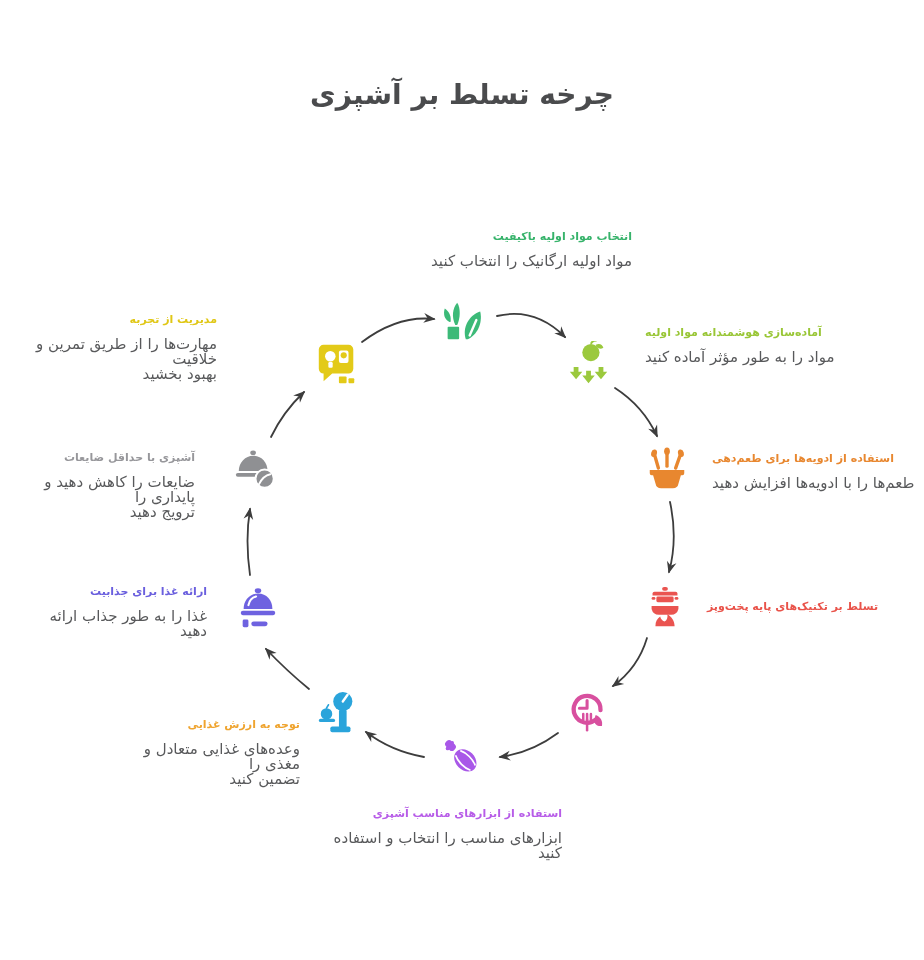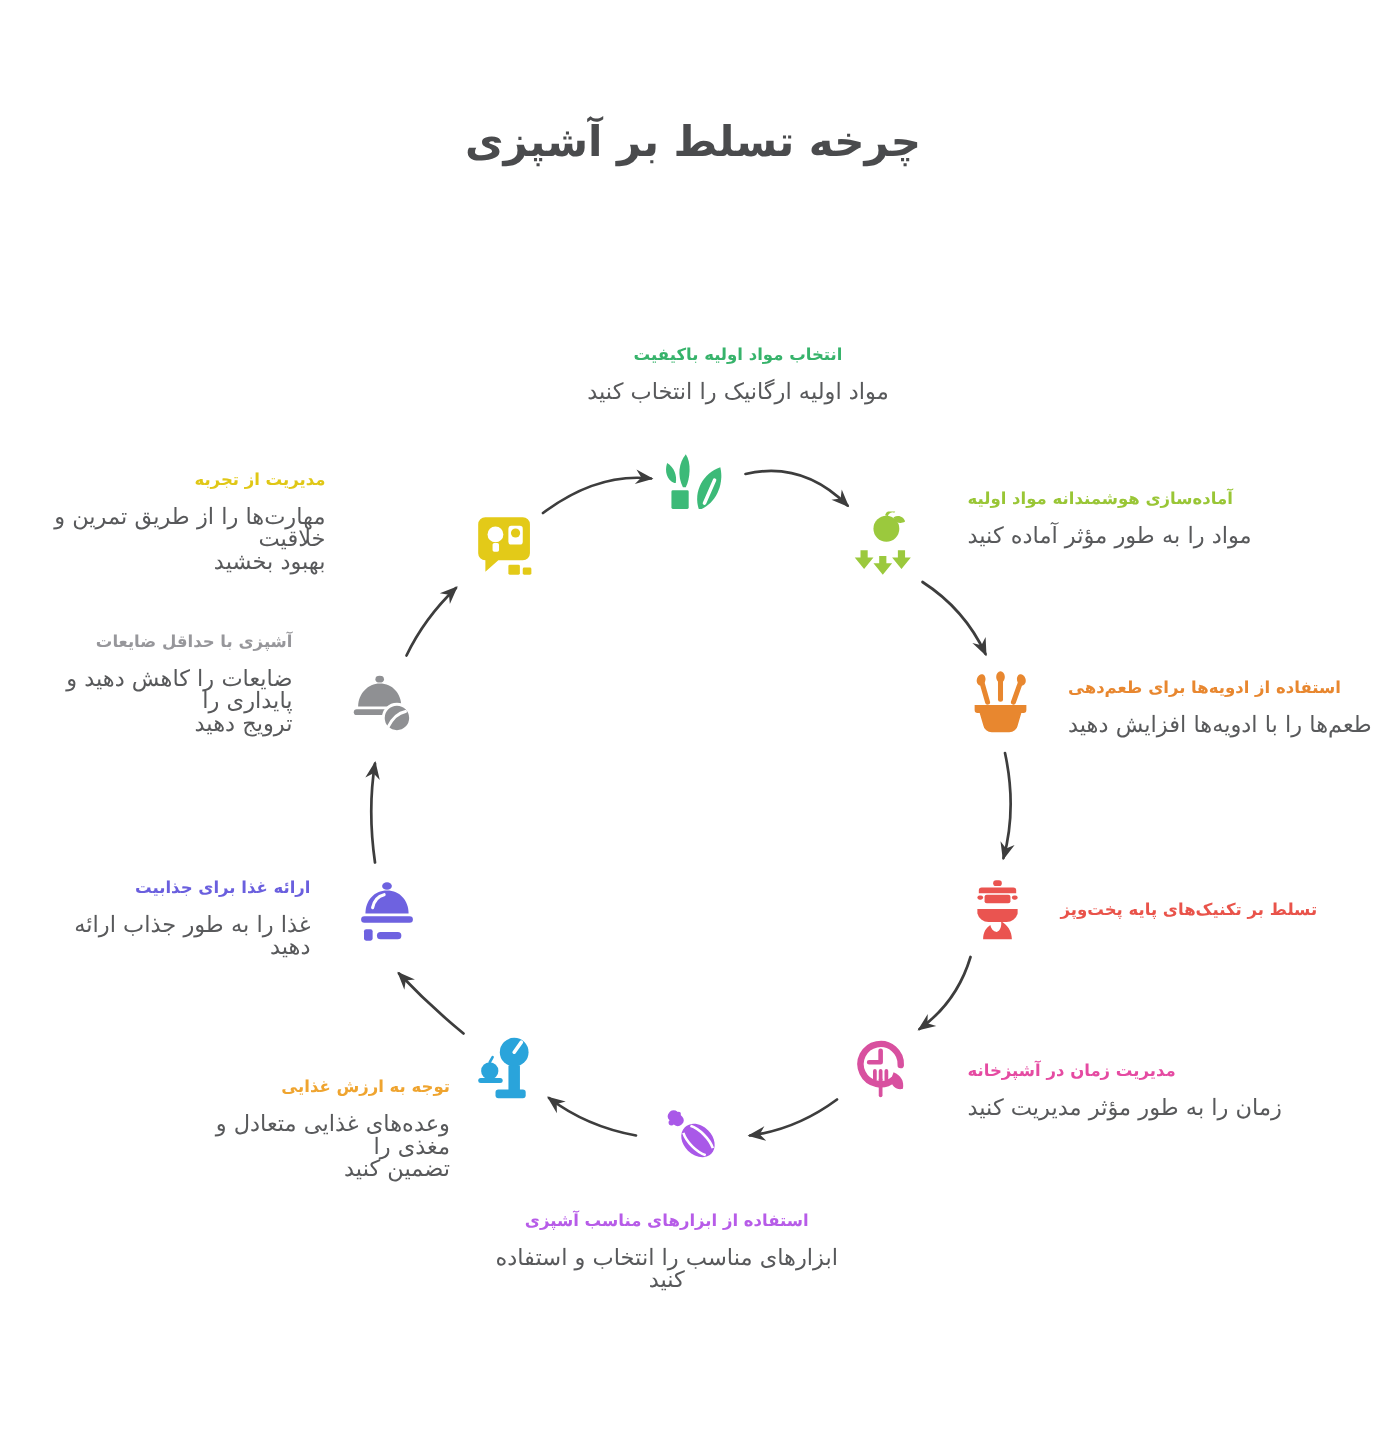--- a/index.html
+++ b/index.html
@@ -6,21 +6,21 @@
   .stage{position:relative;width:924px;height:960px;background:#ffffff;overflow:hidden;
          font-family:"DejaVu Sans",sans-serif;padding-left:48px;}
   .main-title{position:absolute;top:78px;left:0;width:924px;text-align:center;
               font-size:28px;font-weight:bold;color:#4a4b4d;direction:rtl;}
   .arrow-layer{position:absolute;left:0;top:0;width:924px;height:960px;}
   .node-icon{position:absolute;width:46px;height:46px;transform:translate(-50%,-50%);}
   .node-icon svg{width:46px;height:46px;display:block;}
   .node-text{position:absolute;direction:rtl;}
   .node-title{font-size:11px;font-weight:bold;line-height:15px;margin-bottom:10px;white-space:pre-line;}
   .node-desc{font-size:15px;color:#58595b;line-height:15px;white-space:pre-line;}
-  .ta-c{text-align:center;} .ta-l{text-align:left;} .ta-r{text-align:right;}
+  .ta-c{} .ta-l{text-align:left;} .ta-r{text-align:right;}
 </style>
 </head>
 <body>
 
 <div class="stage">
 
   <div class="main-title">چرخه تسلط بر آشپزی</div>
 
   <svg class="arrow-layer" viewBox="0 0 924 960" style="color: rgb(61, 61, 61);">
     <defs>
@@ -172,42 +172,38 @@
 
   <div class="node-text ta-l" style="left:712px;top:451px;width:205px">
     <div class="node-title" style="color: rgb(232, 135, 47);">استفاده از ادویه‌ها برای طعم‌دهی</div>
     <div class="node-desc">طعم‌ها را با ادویه‌ها افزایش دهید</div>
   </div>
 
   <div class="node-text ta-l" style="left:707px;top:579px;width:200px">
     <div class="node-title" style="color: rgb(233, 83, 74); margin-top: 20px;">تسلط بر تکنیک‌های پایه پخت‌وپز</div>
   </div>
 
-  <div class="node-text ta-l" style="left:645px;top:706px;width:215px">
-    <div class="node-title" style="color: rgb(229, 75, 162);">مدیریت زمان در آشپزخانه</div>
-    <div class="node-desc">زمان را به طور مؤثر مدیریت کنید</div>
-  </div>
 
   <div class="node-text ta-c" style="left:327px;top:806px;width:235px">
     <div class="node-title" style="color: rgb(183, 92, 232);">استفاده از ابزارهای مناسب آشپزی</div>
     <div class="node-desc">ابزارهای مناسب را انتخاب و استفاده کنید</div>
   </div>
 
   <div class="node-text ta-r" style="left:120px;top:702px;width:180px">
     <div class="node-title" style="color: rgb(239, 164, 47); margin-top: 15px;">توجه به ارزش غذایی</div>
     <div class="node-desc">وعده‌های غذایی متعادل و مغذی را
 تضمین کنید</div>
   </div>
 
   <div class="node-text ta-r" style="left:27px;top:584px;width:180px">
     <div class="node-title" style="color: rgb(106, 95, 222);">ارائه غذا برای جذابیت</div>
     <div class="node-desc">غذا را به طور جذاب ارائه دهید</div>
   </div>
 
-  <div class="node-text ta-r" style="left:15px;top:420px;width:180px">
+  <div class="node-text ta-r" style="left:15px;top:450px;width:180px">
     <div class="node-title" style="color: rgb(151, 151, 155);">آشپزی با حداقل ضایعات</div>
     <div class="node-desc">ضایعات را کاهش دهید و پایداری را
 ترویج دهید</div>
   </div>
 
   <div class="node-text ta-r" style="left:35px;top:312px;width:182px">
     <div class="node-title" style="color: rgb(224, 199, 22);">مدیریت از تجربه</div>
     <div class="node-desc">مهارت‌ها را از طریق تمرین و خلاقیت
 بهبود بخشید</div>
   </div>

